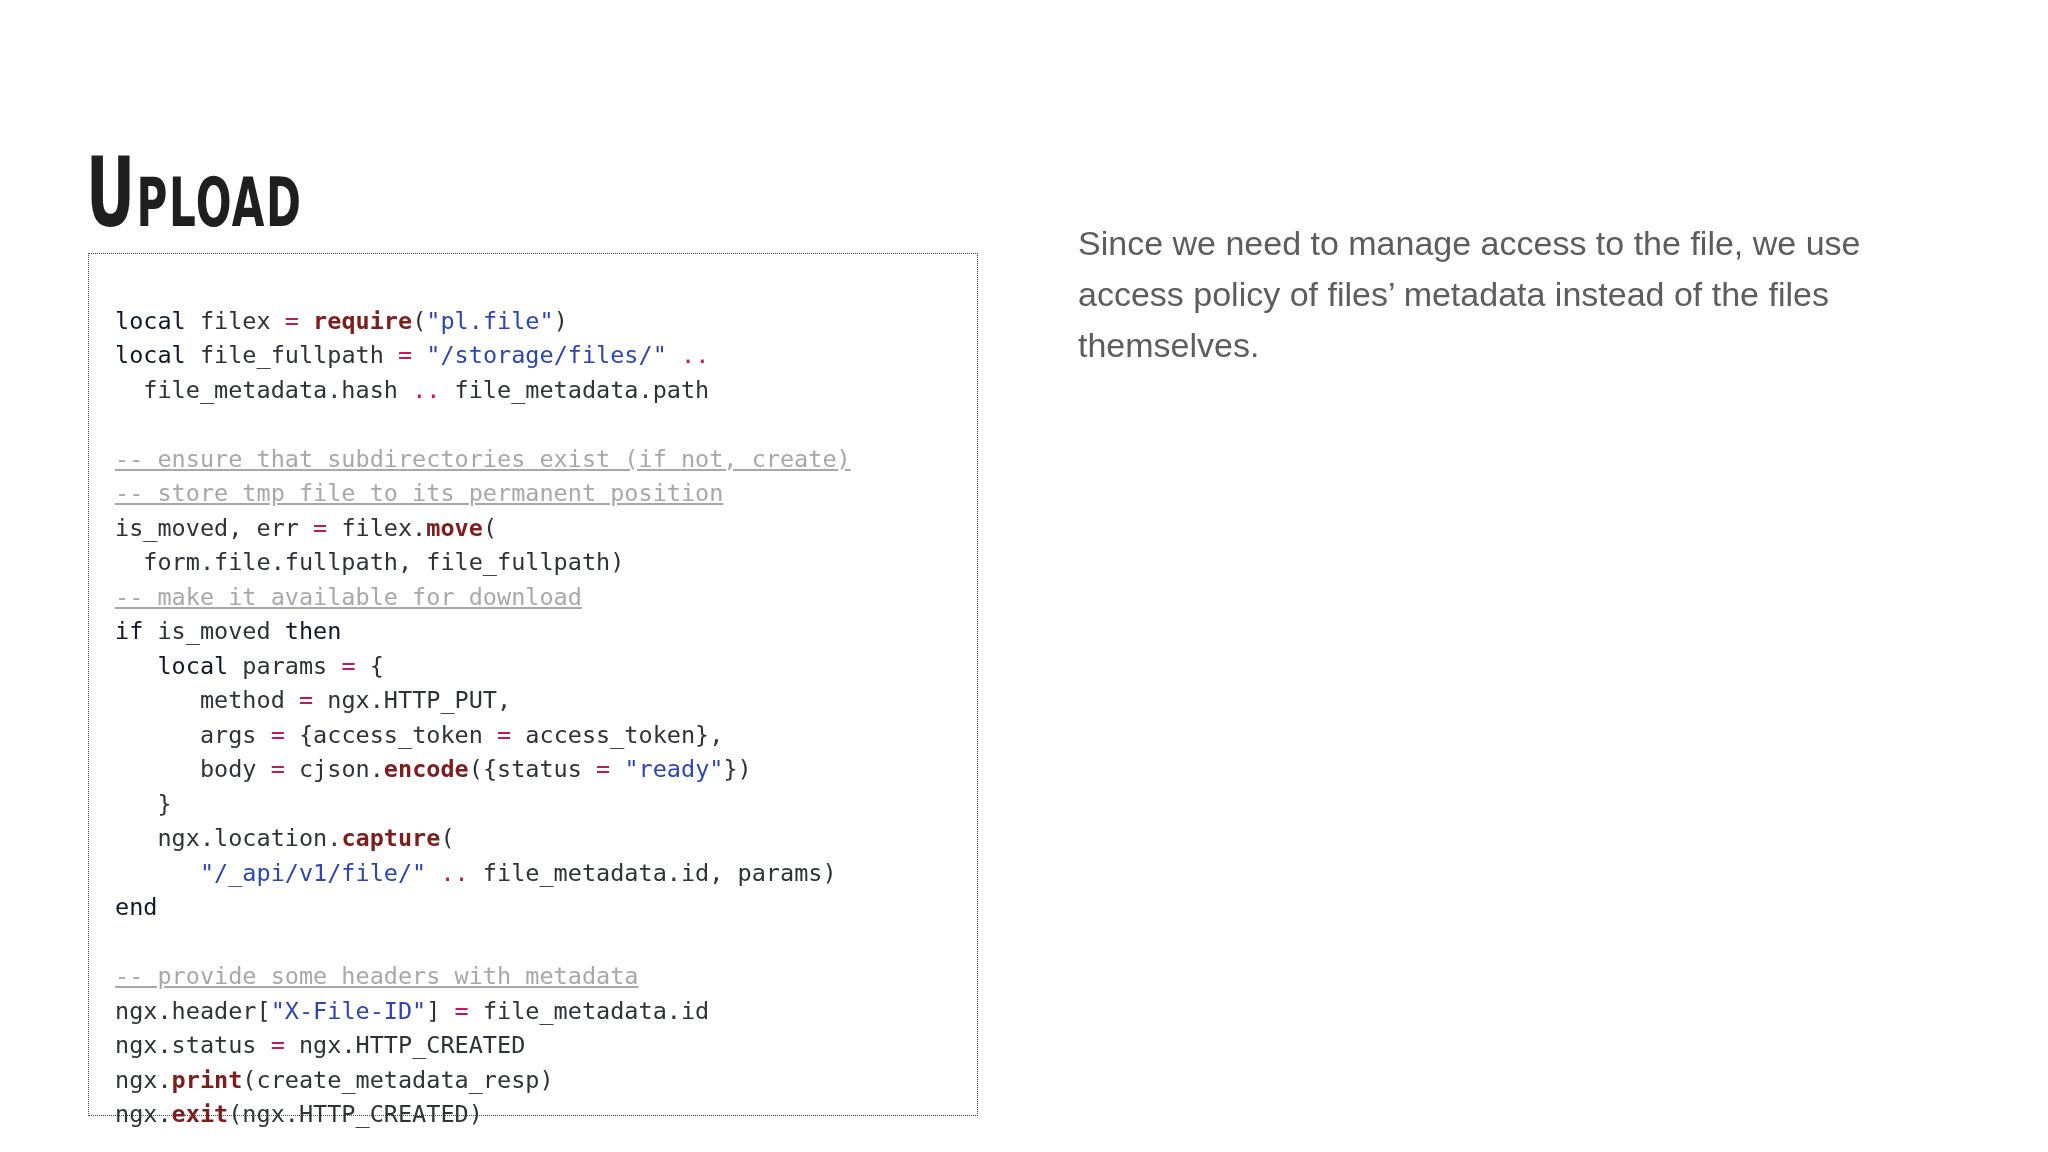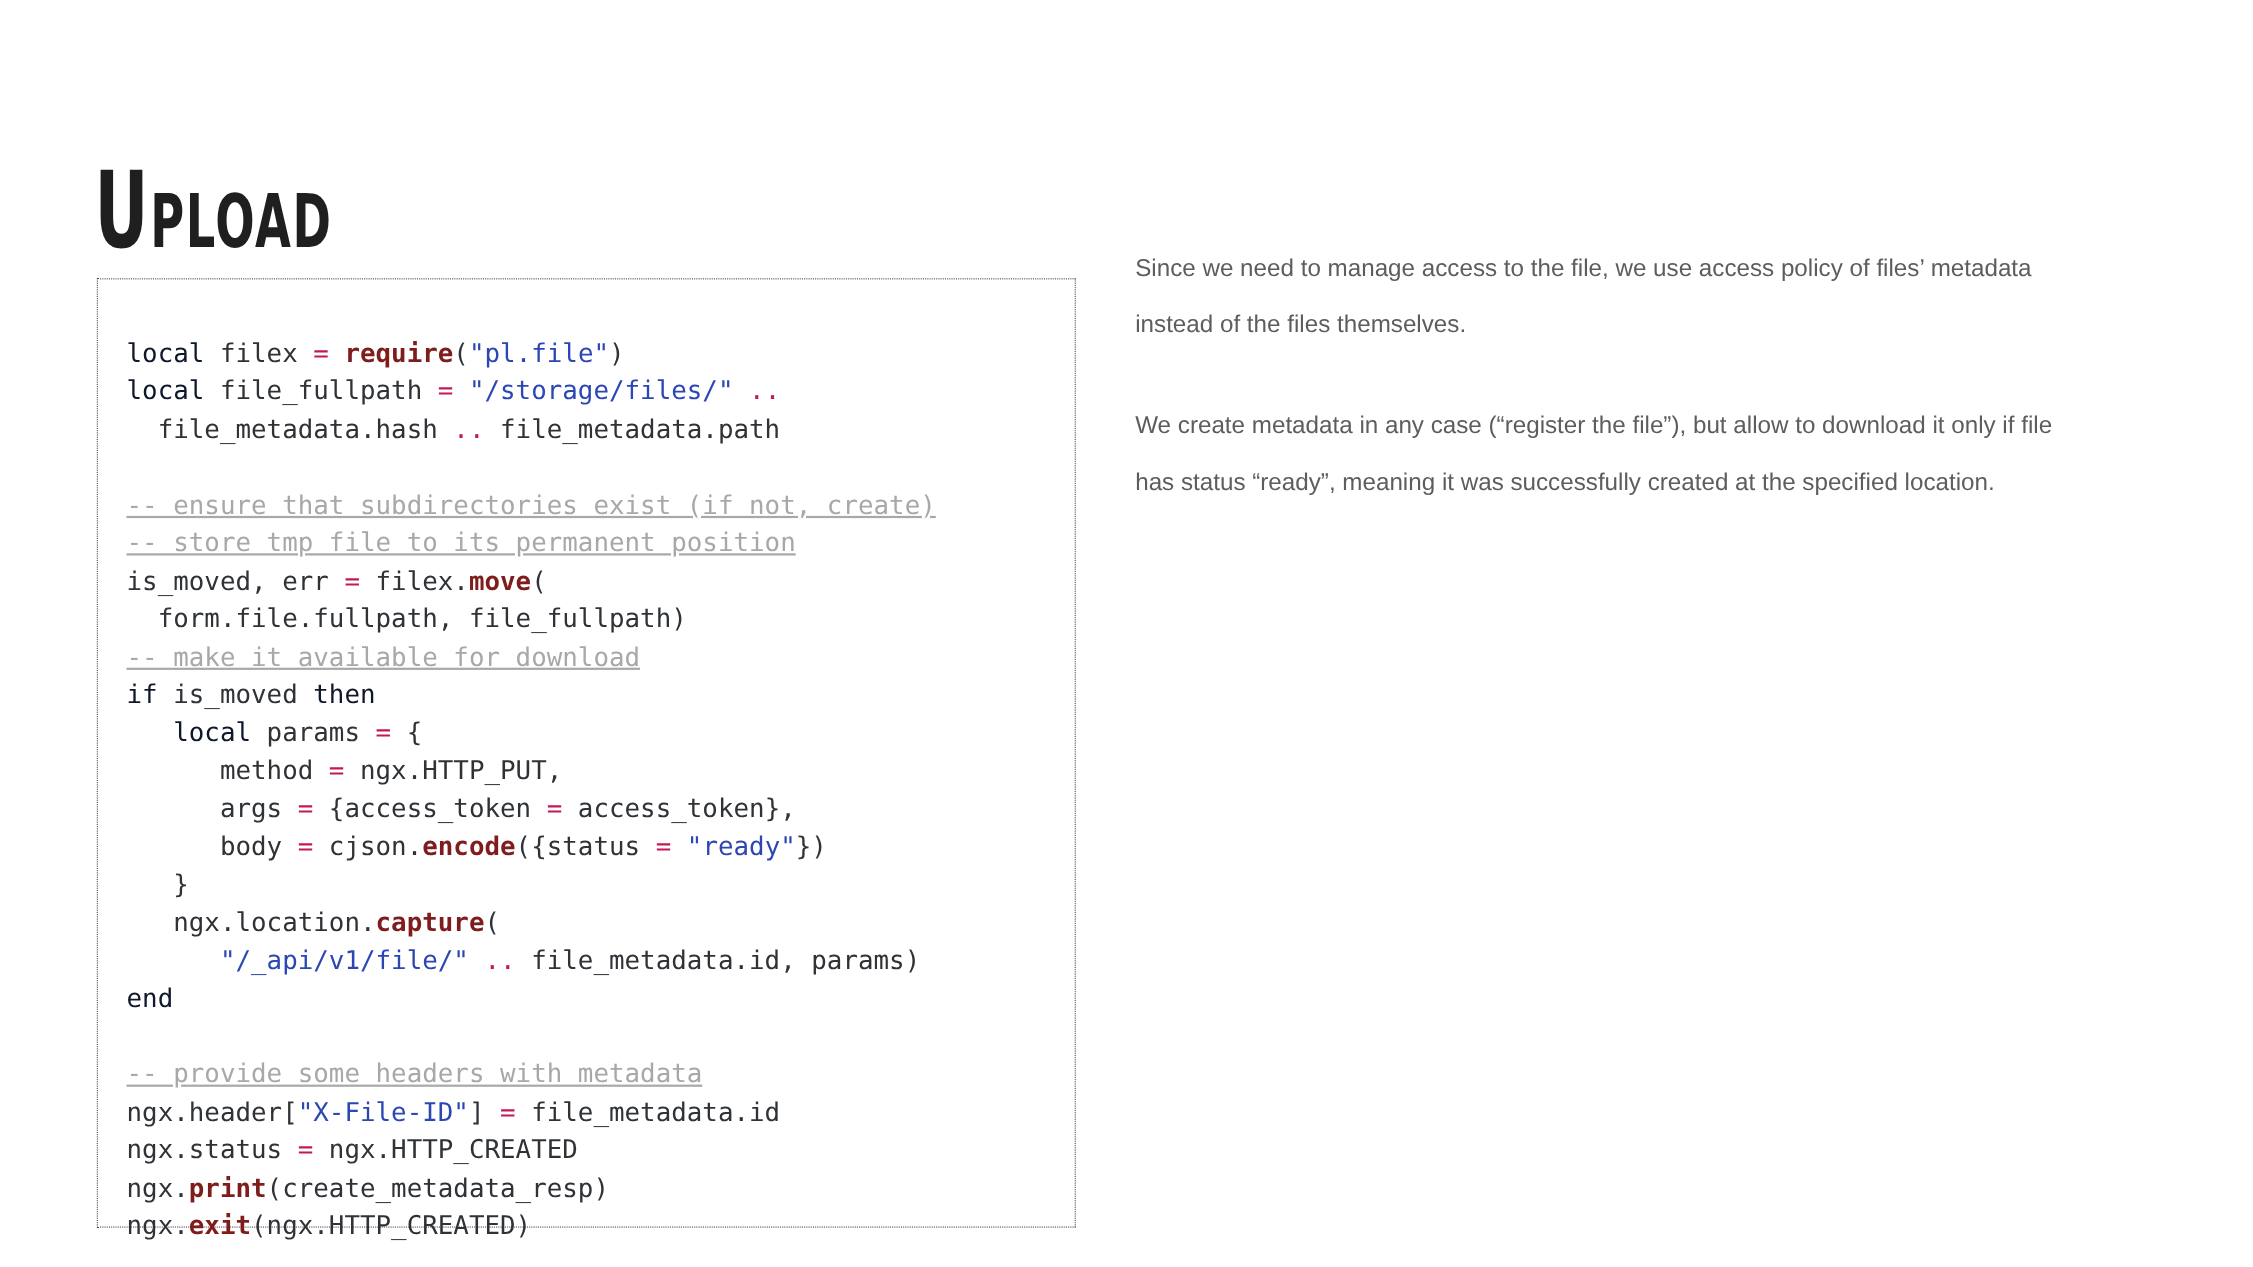--- a/index.html
+++ b/index.html
@@ -63,37 +63,36 @@
   .kw   { color: #0f172a; }           
   .op   { color: #c2185b; }           
   .fn   { color: #7f1d1d; font-weight: bold; }           
   .str  { color: #2c47b4; }           
   .cmt  { color: #a8a8a8; text-decoration: underline; }           
   .id   { color: #2f3337; text-align: center; }           
 
   
   #body-copy {
     position: absolute;
-    left: 1032px;
+    left: 1078px;
     top: 218px;
     width: 870px;
     color: #5d5d5d;
     font-family: "Liberation Sans", sans-serif;
-    font-size: 22px;
+    font-size: 34px;
     line-height: 51px;
     font-stretch: condensed;
   }
   #body-copy p { margin: 0 0 41px 0; }
   #body-copy p:last-child { margin-bottom: 0; }
 </style>
 </head>
 <body>
 
 <h1 id="slide-title">Upload</h1>
 
 <div id="code-panel">
   <pre id="code-block"><span class="ln"><span class="kw">local</span><span class="id"> filex </span><span class="op">=</span><span class="id"> </span><span class="fn">require</span><span class="id">(</span><span class="str">"pl.file"</span><span class="id">)</span></span><span class="ln"><span class="kw">local</span><span class="id"> file_fullpath </span><span class="op">=</span><span class="id"> </span><span class="str">"/storage/files/"</span><span class="id"> </span><span class="op">..</span></span><span class="ln"><span class="id">  file_metadata.hash </span><span class="op">..</span><span class="id"> file_metadata.path</span></span><span class="ln">&nbsp;</span><span class="ln"><span class="cmt">-- ensure that subdirectories exist (if not, create)</span></span><span class="ln"><span class="cmt">-- store tmp file to its permanent position</span></span><span class="ln"><span class="id">is_moved, err </span><span class="op">=</span><span class="id"> filex.</span><span class="fn">move</span><span class="id">(</span></span><span class="ln"><span class="id">  form.file.fullpath, file_fullpath)</span></span><span class="ln"><span class="cmt">-- make it available for download</span></span><span class="ln"><span class="kw">if</span><span class="id"> is_moved </span><span class="kw">then</span></span><span class="ln"><span class="id">   </span><span class="kw">local</span><span class="id"> params </span><span class="op">=</span><span class="id"> {</span></span><span class="ln"><span class="id">      method </span><span class="op">=</span><span class="id"> ngx.HTTP_PUT,</span></span><span class="ln"><span class="id">      args </span><span class="op">=</span><span class="id"> {access_token </span><span class="op">=</span><span class="id"> access_token},</span></span><span class="ln"><span class="id">      body </span><span class="op">=</span><span class="id"> cjson.</span><span class="fn">encode</span><span class="id">({status </span><span class="op">=</span><span class="id"> </span><span class="str">"ready"</span><span class="id">})</span></span><span class="ln"><span class="id">   }</span></span><span class="ln"><span class="id">   ngx.location.</span><span class="fn">capture</span><span class="id">(</span></span><span class="ln"><span class="id">      </span><span class="str">"/_api/v1/file/"</span><span class="id"> </span><span class="op">..</span><span class="id"> file_metadata.id, params)</span></span><span class="ln"><span class="kw">end</span></span><span class="ln">&nbsp;</span><span class="ln"><span class="cmt">-- provide some headers with metadata</span></span><span class="ln"><span class="id">ngx.header[</span><span class="str">"X-File-ID"</span><span class="id">] </span><span class="op">=</span><span class="id"> file_metadata.id</span></span><span class="ln"><span class="id">ngx.status </span><span class="op">=</span><span class="id"> ngx.HTTP_CREATED</span></span><span class="ln"><span class="id">ngx.</span><span class="fn">print</span><span class="id">(create_metadata_resp)</span></span><span class="ln"><span class="id">ngx.</span><span class="fn">exit</span><span class="id">(ngx.HTTP_CREATED)</span></span></pre>
 </div>
 
 <div id="body-copy">
     <p>Since we need to manage access to the file, we use access policy of files’ metadata instead of the files themselves.</p>
-    <p>We create metadata in any case (“register the file”), but allow to download it only if file has status “ready”, meaning it was successfully created at the specified location.</p>
   </div>
 
 </body></html>

